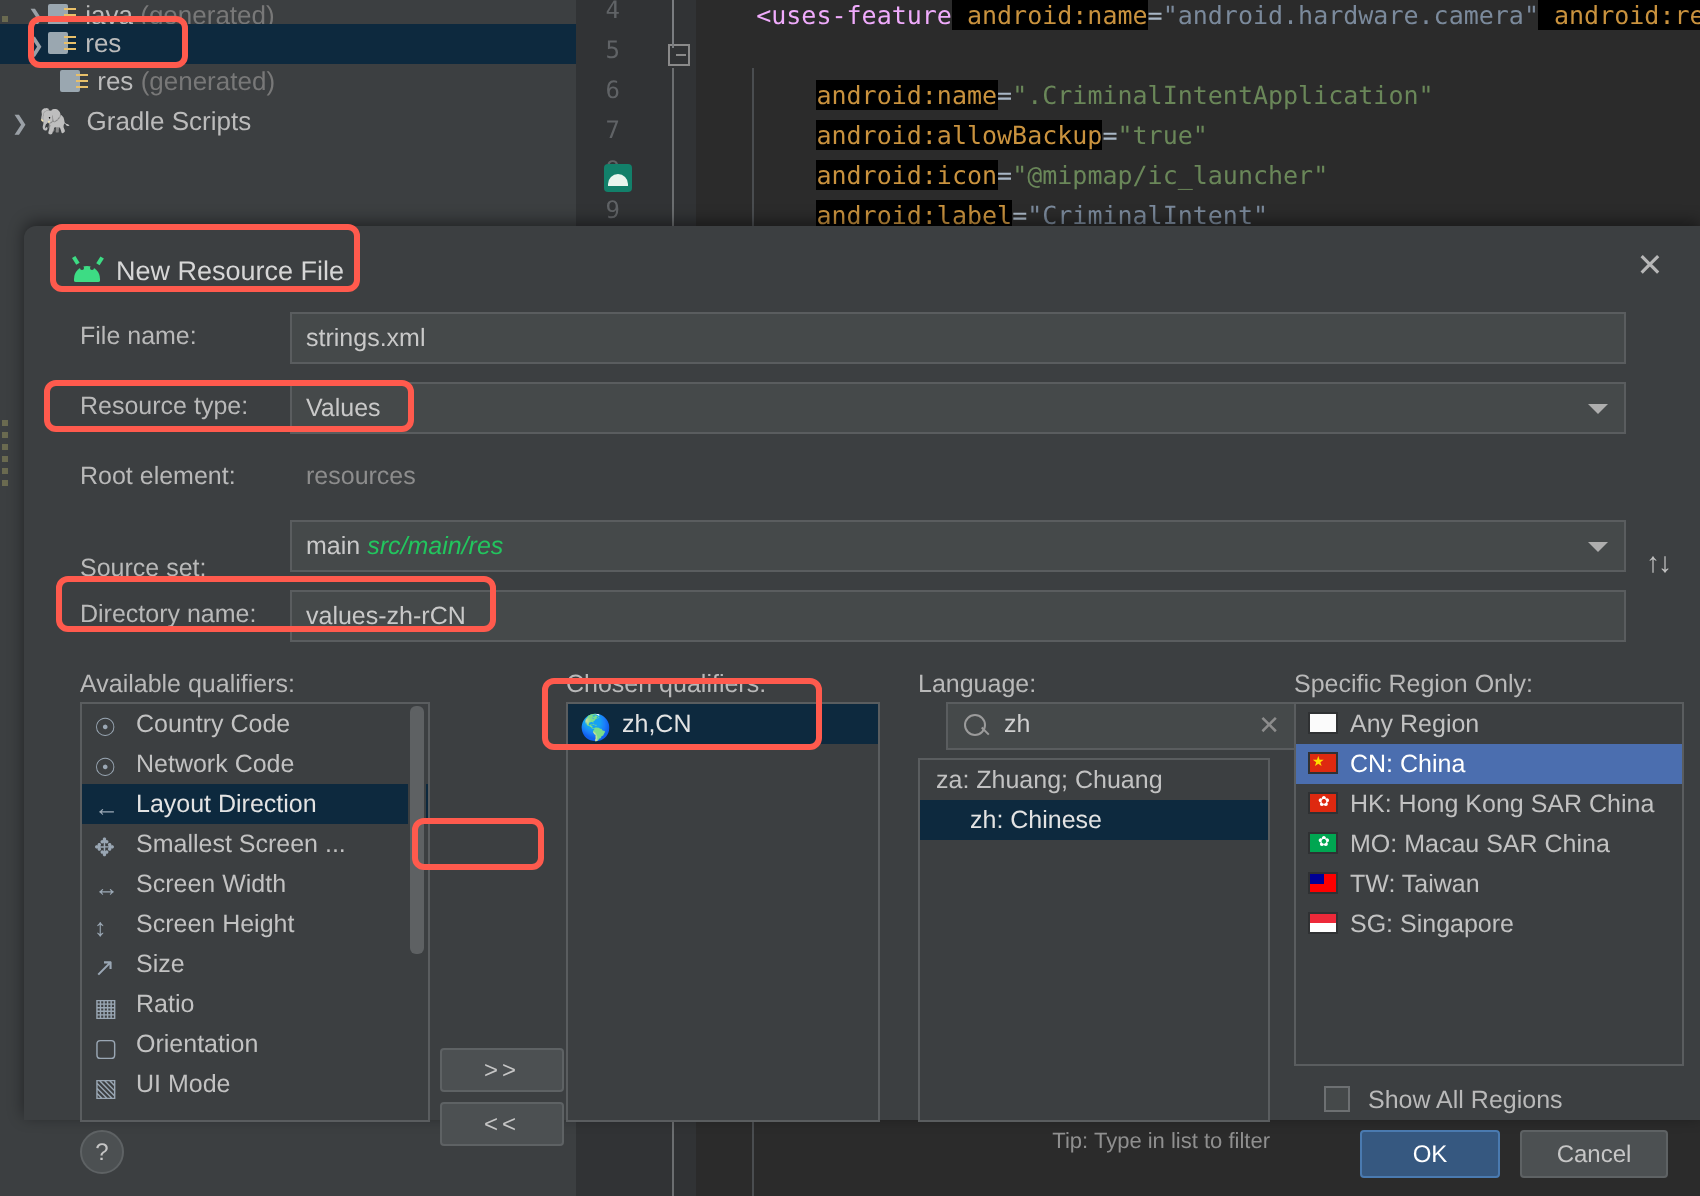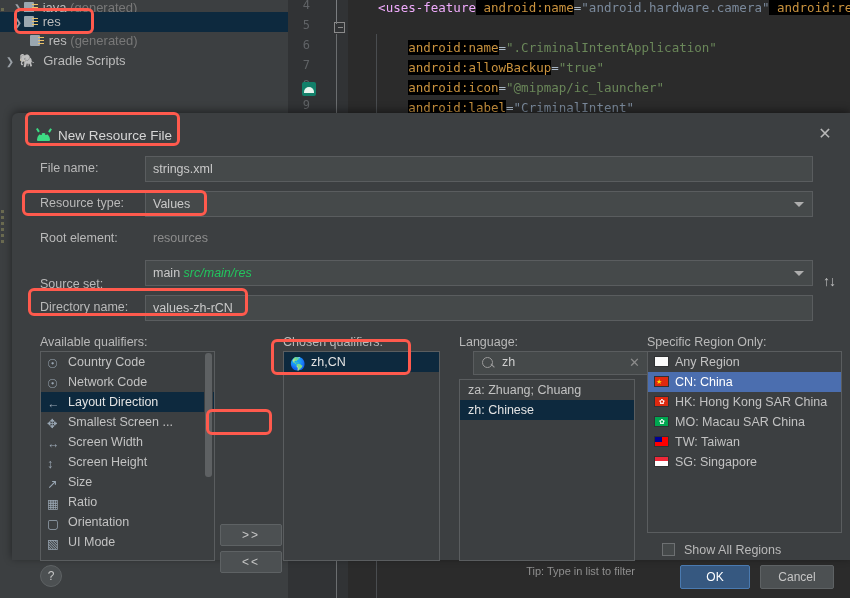--- a/index.html
+++ b/index.html
@@ -230,21 +230,21 @@
     </div>
 
     <div class="lbl" style="left:447px;top:222px;">Language:</div>
     <div class="searchfield" style="left:447px;top:238px;width:176px;height:24px;margin-left:14px;">
       <span class="mag"></span>
       <span class="txt">zh</span>
       <span class="clr">✕</span>
     </div>
     <div class="listbox" style="left:447px;top:266px;width:176px;height:182px;">
       <div class="li" style="padding-left:8px;"><span>za: Zhuang; Chuang</span></div>
-      <div class="li sel-dark" style="padding-left:8px;"><span>zh: Chinese</span></div>
+      <div class="li sel-dark" style="padding-left:25px;"><span>zh: Chinese</span></div>
     </div>
     <div class="tip" style="left:447px;top:452px;width:176px;text-align:right;">Tip: Type in list to filter</div>
 
     <div class="lbl" style="left:635px;top:222px;">Specific Region Only:</div>
     <div class="listbox" style="left:635px;top:238px;width:195px;height:182px;">
       <div class="li">
         <span class="flag" style="background:#fbfbfb;"></span><span>Any Region</span>
       </div>
       <div class="li sel-blue">
         <span class="flag" style="background:#de2910;"><b style="position:absolute;left:1px;top:1px;color:#ffde00;font-size:7px;line-height:7px;">★</b></span><span>CN: China</span>

